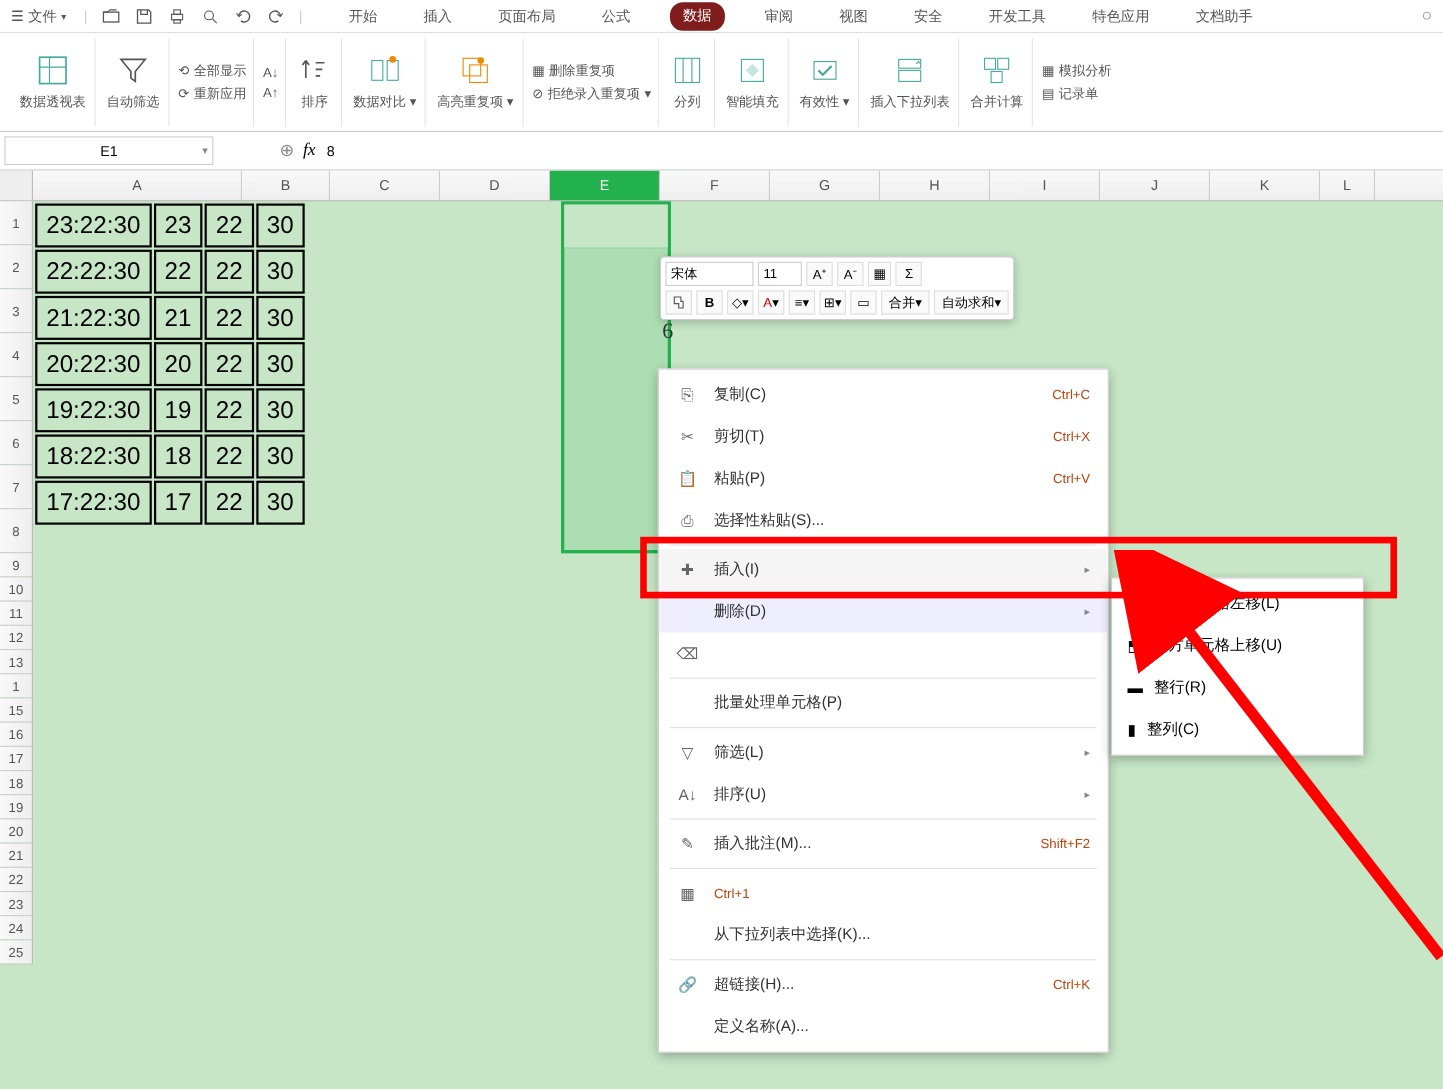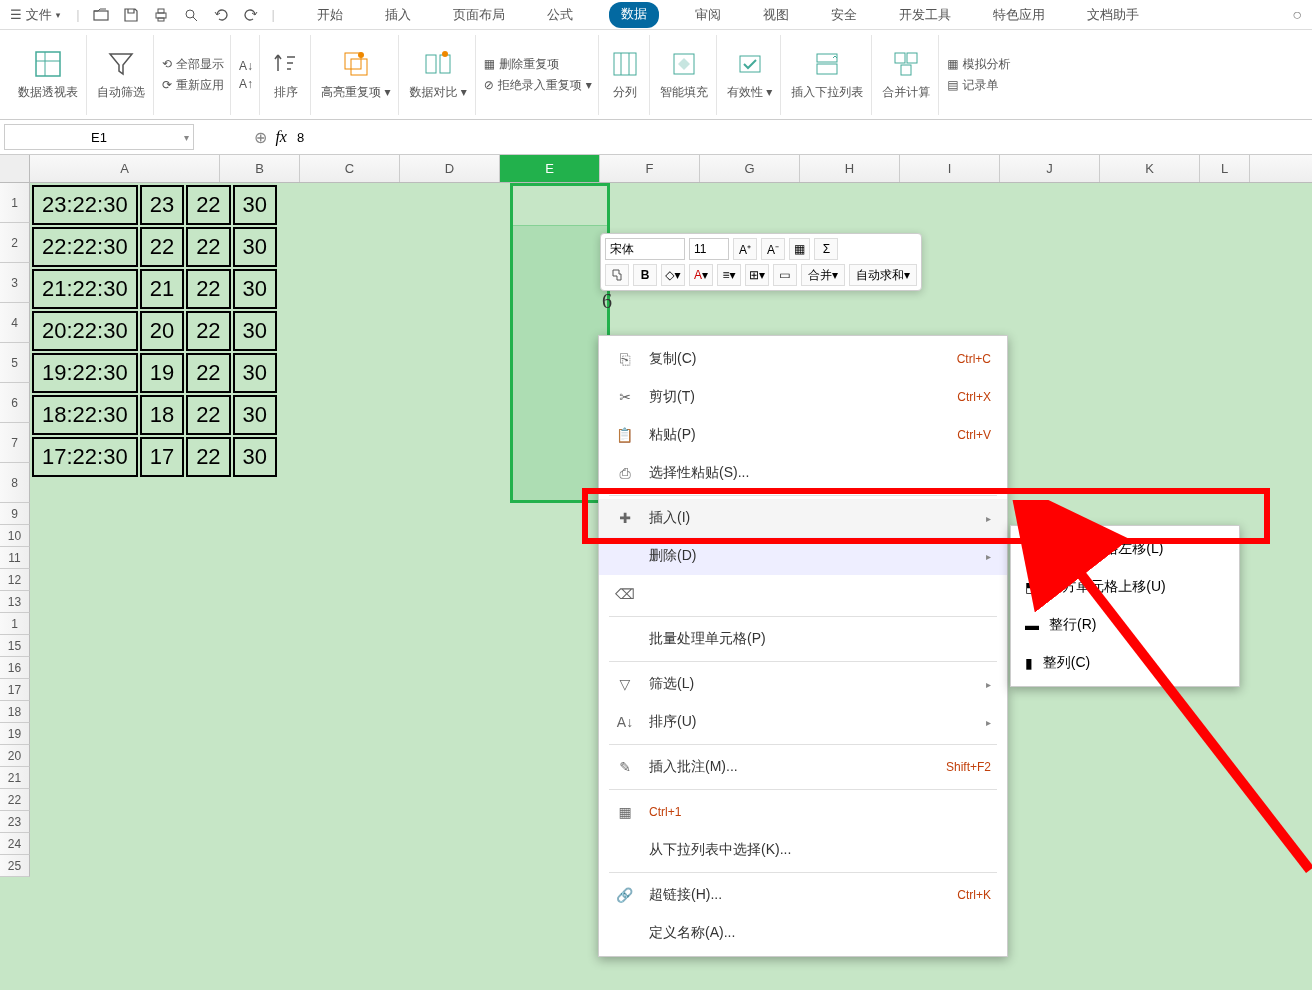--- a/index.html
+++ b/index.html
@@ -5,21 +5,21 @@
 * { box-sizing: border-box; margin: 0; padding: 0; font-family: "Microsoft YaHei", sans-serif; }
 body { background: #fff; width: 1312px; height: 990px; overflow: hidden; position: relative; }
 
 
 .menubar { height: 30px; display: flex; align-items: center; padding: 0 10px; border-bottom: 1px solid #ddd; font-size: 13px; color: #555; }
 .menubar .file-menu { display: flex; align-items: center; gap: 4px; margin-right: 10px; }
 .menubar .sep { color: #ccc; margin: 0 6px; }
 .menubar .qat-icon { width: 20px; height: 20px; display: flex; align-items: center; justify-content: center; color: #555; margin: 0 5px; cursor: pointer; }
 .menubar .tabs { display: flex; margin-left: 30px; gap: 30px; }
 .menubar .tab { cursor: pointer; padding: 4px 6px; }
-.menubar .tab.active { background: #0369a1; color: #fff; border-radius: 12px; padding: 3px 12px; }
+.menubar .tab.active { background: #7f1d1d; color: #fff; border-radius: 12px; padding: 3px 12px; }
 
 
 .ribbon { height: 90px; display: flex; align-items: center; padding: 5px 10px; border-bottom: 1px solid #ccc; gap: 2px; }
 .ribbon-group { display: flex; flex-direction: column; align-items: center; gap: 4px; padding: 0 8px; font-size: 12px; color: #555; border-right: 1px solid #e5e5e5; height: 80px; justify-content: center; }
 .ribbon-group:last-child { border-right: none; }
 .ribbon-group .icon-large { width: 32px; height: 32px; display: flex; align-items: center; justify-content: center; }
 .ribbon-group .label { font-size: 12px; white-space: nowrap; }
 .ribbon-group-multi { display: flex; flex-direction: column; gap: 4px; padding: 0 6px; font-size: 12px; color: #555; border-right: 1px solid #e5e5e5; height: 80px; justify-content: center; }
 .ribbon-group-multi .row { display: flex; align-items: center; gap: 4px; }
 
@@ -175,36 +175,36 @@
     <div class="icon-large">
         <svg width="26" height="26" viewBox="0 0 26 26">
           <path d="M5 4 V20 M5 4 L2 8 M5 4 L8 8 M14 6 H22 M14 12 H20 M14 18 H18" stroke="#555" stroke-width="1.5" fill="none"></path>
         </svg>
       </div>
     <div class="label">排序</div>
   </div>
   <div class="ribbon-group">
     <div class="icon-large">
         <svg width="30" height="30" viewBox="0 0 30 30">
+          <rect x="3" y="6" width="10" height="18" fill="none" stroke="#4a9"></rect>
+          <rect x="17" y="6" width="10" height="18" fill="none" stroke="#4a9"></rect>
+          <circle cx="22" cy="5" r="3" fill="#e80"></circle>
+        </svg>
+      </div>
+    <div class="label"><span>数据对比</span> ▾</div>
+  </div>
+  <div class="ribbon-group">
+    <div class="icon-large">
+        <svg width="30" height="30" viewBox="0 0 30 30">
           <rect x="4" y="4" width="16" height="16" fill="none" stroke="#e80"></rect>
           <rect x="10" y="10" width="16" height="16" fill="none" stroke="#e80"></rect>
           <circle cx="20" cy="6" r="3" fill="#e80"></circle>
         </svg>
       </div>
     <div class="label"><span>高亮重复项</span> ▾</div>
-  </div>
-  <div class="ribbon-group">
-    <div class="icon-large">
-        <svg width="30" height="30" viewBox="0 0 30 30">
-          <rect x="3" y="6" width="10" height="18" fill="none" stroke="#4a9"></rect>
-          <rect x="17" y="6" width="10" height="18" fill="none" stroke="#4a9"></rect>
-          <circle cx="22" cy="5" r="3" fill="#e80"></circle>
-        </svg>
-      </div>
-    <div class="label"><span>数据对比</span> ▾</div>
   </div>
   <div class="ribbon-group-multi">
     <div class="row">
         <span>▦</span>
         <span>删除重复项</span>
       </div>
     <div class="row"><span>⊘</span><span>拒绝录入重复项</span> ▾</div>
   </div>
   <div class="ribbon-group">
     <div class="icon-large">

